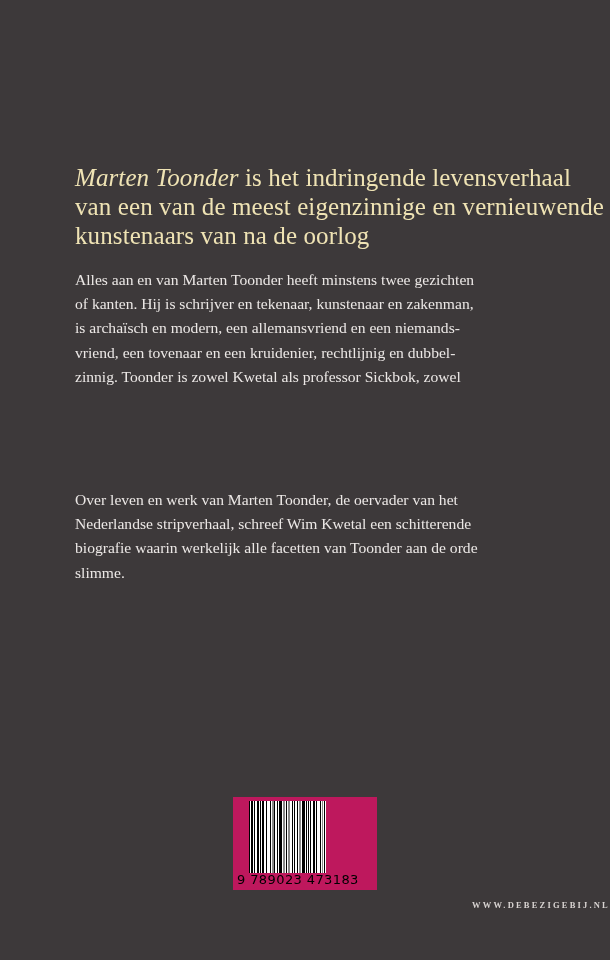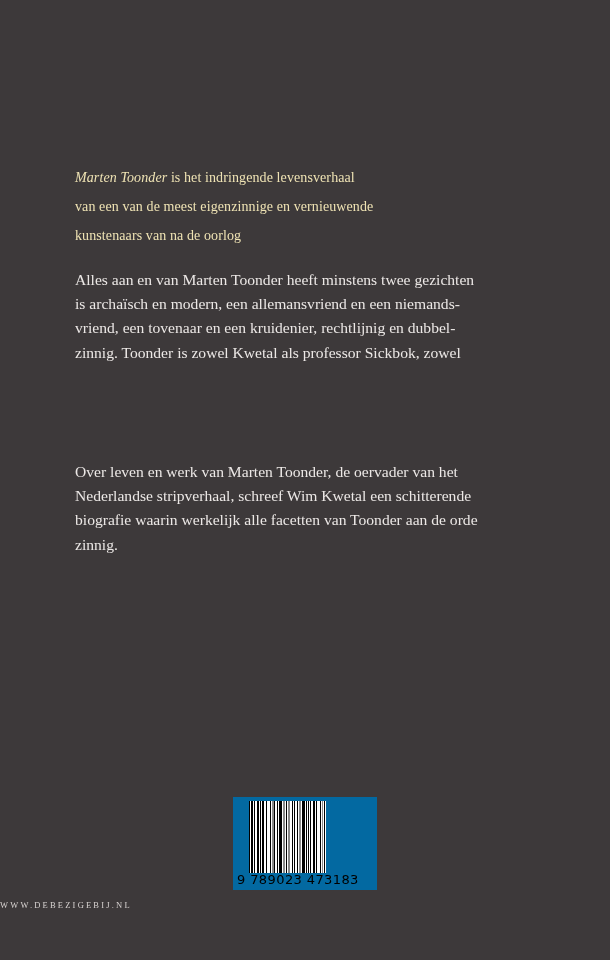--- a/index.html
+++ b/index.html
@@ -8,42 +8,42 @@
     background: #3d393a;
     position: relative;
     overflow: hidden;
     font-family: "Liberation Serif", "DejaVu Serif", serif;
   }
   .tagline {
     position: absolute;
     left: 75px; top: 163px;
     width: 500px;
     color: #efe3b4;
-    font-size: 14px;
+    font-size: 25px;
     line-height: 29px;
     letter-spacing: 0.1px;
   }
   .tagline em { font-style: italic; }
   .body-text {
     position: absolute;
     left: 75px;
     width: 470px;
     color: #ece8e6;
     font-size: 15.6px;
     line-height: 24.2px;
     margin: 0;
   }
   .p1 { top: 268px; }
-  .p2 { top: 460px; }
+  .p2 { top: 488px; }
   .line { display: block; white-space: nowrap; }
   .barcode {
     position: absolute;
     left: 233px; top: 797px;
     width: 144px; height: 93px;
-    background: #0369a1;
+    background: #be185d;
   }
   .bars {
     position: absolute;
     left: 16px; top: 4px;
     width: 112px; height: 72px;
     display: flex;
     align-items: stretch;
   }
   .bars span { display: block; height: 100%; }
   .barcode-digits {
@@ -54,48 +54,49 @@
     font-size: 13px;
     letter-spacing: 0.4px;
     color: #000;
     line-height: 16px;
     white-space: nowrap;
   }
   .url {
     position: absolute;
     left: 0; width: 610px;
     top: 900px;
-    text-align: left;
+    text-align: right;
     color: #d9d4d2;
     font-size: 8.5px;
     letter-spacing: 2.2px;
-    font-weight: normal;
+    font-weight: bold;
   }
 </style>
 </head>
 <body>
 
 <div class="tagline">
   <div class="line"><em>Marten Toonder</em><span> is het indringende levensverhaal</span></div>
   <div class="line">van een van de meest eigenzinnige en vernieuwende</div>
   <div class="line">kunstenaars van na de oorlog</div>
 </div>
 
 <div class="body-text p1">
   <span class="line">Alles aan en van Marten Toonder heeft minstens twee gezichten</span>
+  <span class="line">of kanten. Hij is schrijver en tekenaar, kunstenaar en zakenman,</span>
   <span class="line">is archaïsch en modern, een allemansvriend en een niemands-</span>
   <span class="line">vriend, een tovenaar en een kruidenier, rechtlijnig en dubbel-</span>
   <span class="line">zinnig. Toonder is zowel Kwetal als professor Sickbok, zowel</span>
 </div>
 
 <div class="body-text p2">
   <span class="line">Over leven en werk van Marten Toonder, de oervader van het</span>
   <span class="line">Nederlandse stripverhaal, schreef Wim Kwetal een schitterende</span>
   <span class="line">biografie waarin werkelijk alle facetten van Toonder aan de orde</span>
-  <span class="line">zinnig.</span>
+  <span class="line">slimme.</span>
 </div>
 
 <div class="barcode">
   <div class="bars" id="bars">
       <span style="width: 0.95px; background: rgb(0, 0, 0);"></span>
       <span style="width: 0.95px; background: rgb(255, 255, 255);"></span>
       <span style="width: 1.9px; background: rgb(0, 0, 0);"></span>
       <span style="width: 0.95px; background: rgb(255, 255, 255);"></span>
       <span style="width: 0.95px; background: rgb(0, 0, 0);"></span>
       <span style="width: 1.9px; background: rgb(255, 255, 255);"></span>

